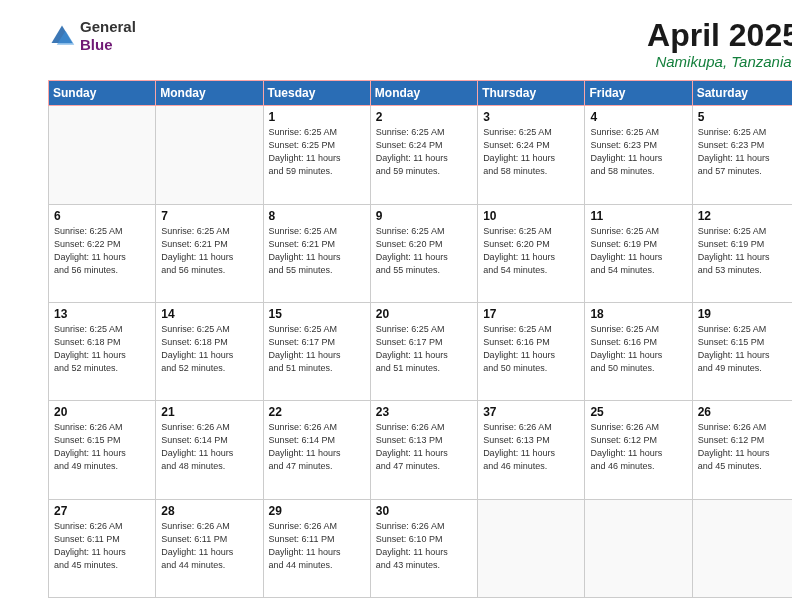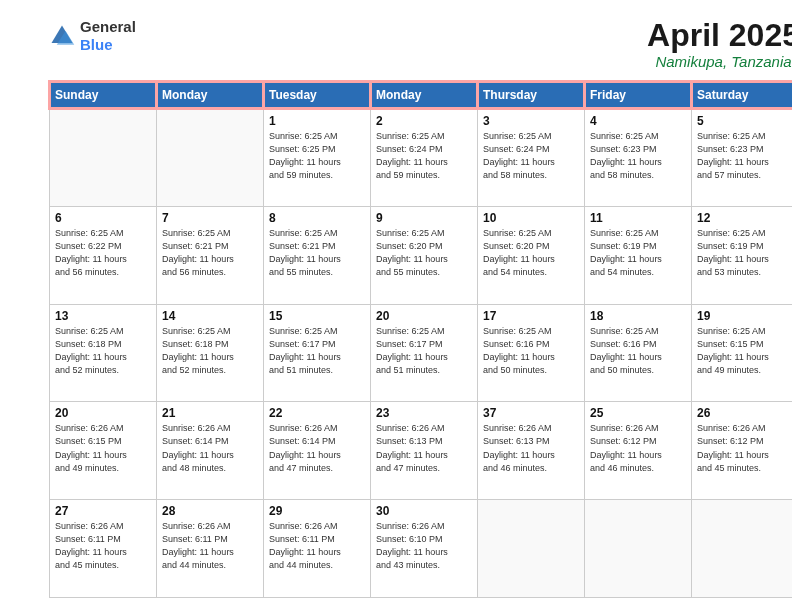--- a/index.html
+++ b/index.html
@@ -28,21 +28,21 @@
       display: flex;
       align-items: center;
       gap: 4px;
     }
     .logo-text {
       font-size: 15px;
       font-weight: bold;
       line-height: 1.2;
     }
     .logo-general { color: #333; }
-    .logo-blue { color: #3b82f6; }
+    .logo-blue { color: #701a75; }
     .logo-icon {
       width: 28px;
       height: 28px;
     }
     .title-block {
       text-align: center;
     }
     .title-month {
       font-size: 32px;
       font-weight: bold;
@@ -61,21 +61,21 @@
       width: 100%;
       table-layout: fixed;
     }
     .calendar th {
       background: #2a6db5;
       color: #fff;
       font-size: 12px;
       font-weight: bold;
       padding: 5px 4px;
       text-align: left;
-      border: 3px solid #fca5a5;
+      border: 1px solid #fca5a5;
     }
     .calendar td {
       border: 1px solid #ccc;
       vertical-align: top;
       padding: 4px 5px;
       font-size: 9.5px;
       color: #222;
       background: #fff;
       height: 88px;
     }

